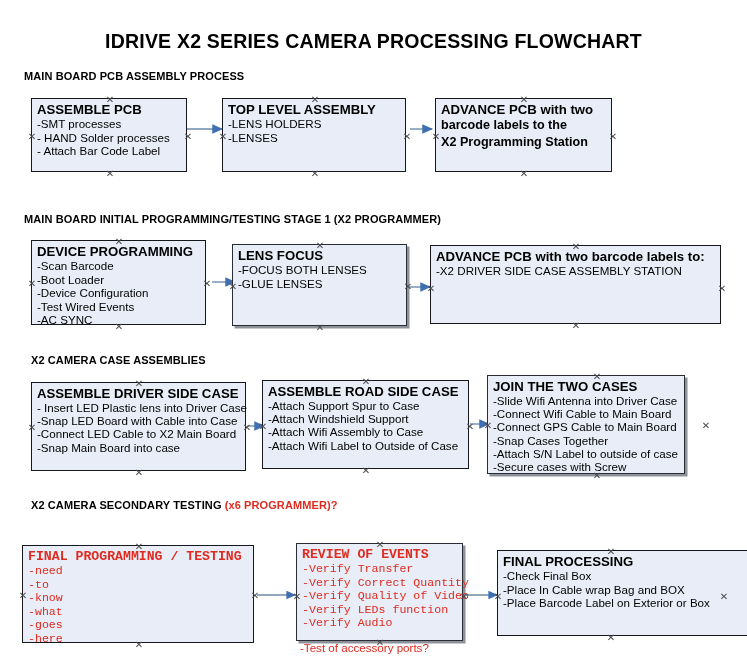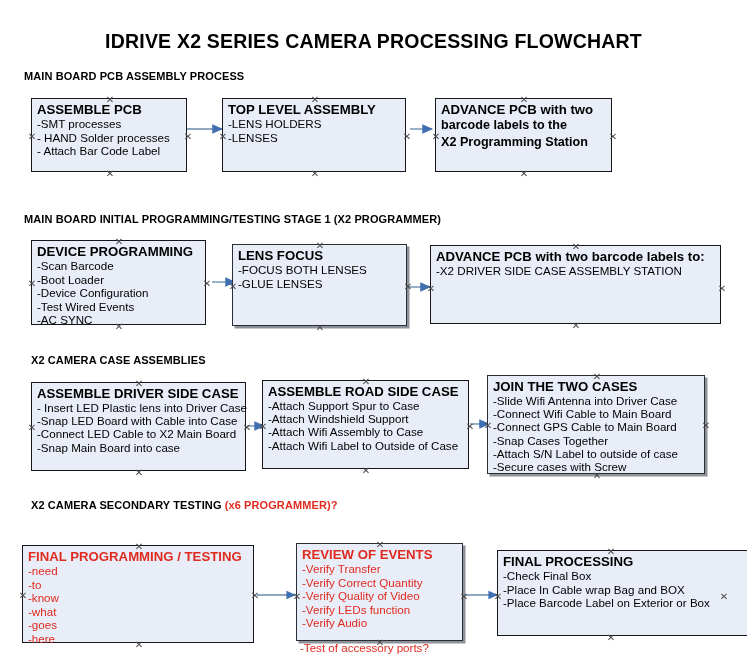--- a/index.html
+++ b/index.html
@@ -71,20 +71,21 @@
     margin-bottom: 0px;
   }
   .node-line {
     font-size: 11.6px;
     line-height: 13.6px;
     white-space: nowrap;
   }
   .node.red .node-title,
   .node.red .node-line {
     color: #e02b20;
+    font-family: Liberation Mono, monospace;
   }
   .node.bold-body .node-line {
     font-weight: bold;
     font-size: 12.6px;
     line-height: 16.5px;
   }
   .node.tight .node-line { line-height: 13.2px; }
 
   
   .node-overflow {
@@ -238,21 +239,21 @@
     <div class="node-line">-Attach Support Spur to Case</div>
     <div class="node-line">-Attach Windshield Support</div>
     <div class="node-line">-Attach Wifi Assembly to Case</div>
     <div class="node-line">-Attach Wifi Label to Outside of Case</div>
     <span class="handle" style="left:103px; top:0px;"></span>
     <span class="handle" style="left:103px; top:89px;"></span>
     <span class="handle" style="left:0px; top:45px;"></span>
     <span class="handle" style="left:207px; top:45px;"></span>
   </div>
 
-  <div class="node tight shadowed" style="left:487px; top:363px; width:218px; height:99px;">
+  <div class="node tight shadowed" style="left:487px; top:363px; width:198px; height:99px;">
     <div class="node-title">JOIN THE TWO CASES</div>
     <div class="node-line">-Slide Wifi Antenna into Driver Case</div>
     <div class="node-line">-Connect Wifi Cable to Main Board</div>
     <div class="node-line">-Connect GPS Cable to Main Board</div>
     <div class="node-line">-Snap Cases Together</div>
     <div class="node-line">-Attach S/N Label to outside of case</div>
     <div class="node-line">-Secure cases with Screw</div>
     <span class="handle" style="left:109px; top:0px;"></span>
     <span class="handle" style="left:109px; top:99px;"></span>
     <span class="handle" style="left:0px; top:49px;"></span>

